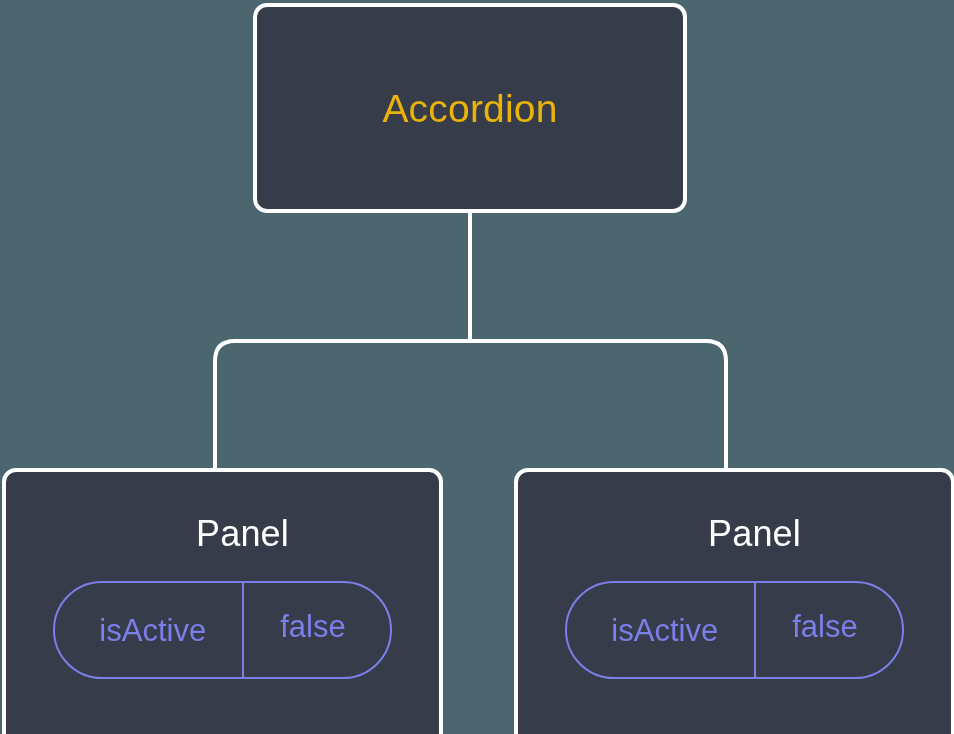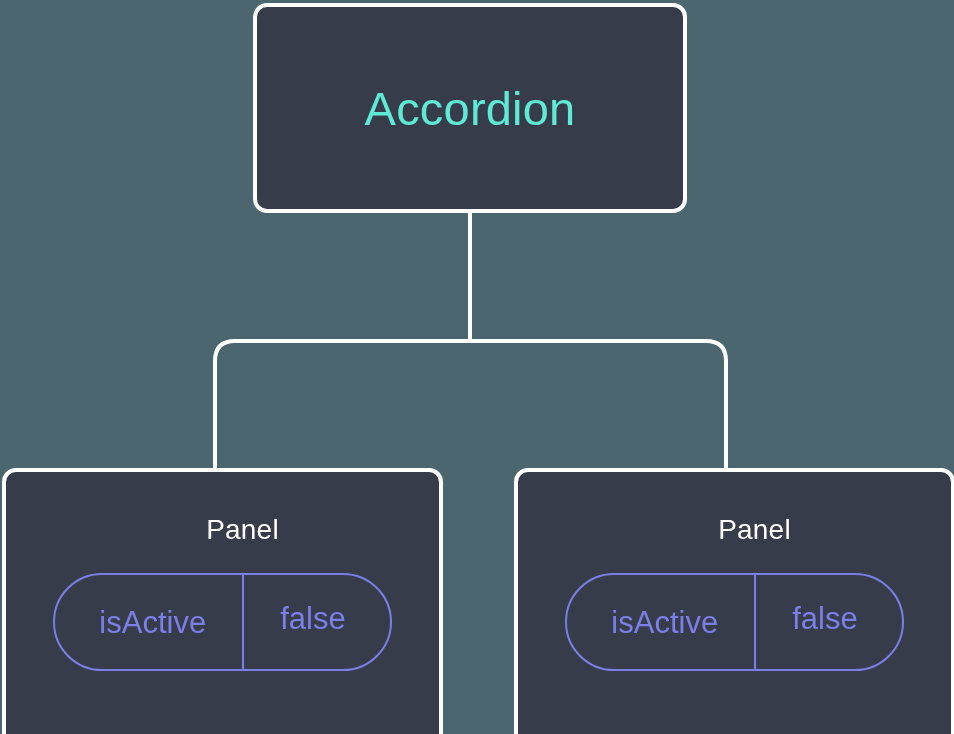--- a/index.html
+++ b/index.html
@@ -46,41 +46,41 @@
 
   .node-root {
     left: 253px;
     top: 3px;
     width: 434px;
     height: 210px;
     justify-content: center;
   }
 
   .node-title-root {
-    color: #5eead4;
-    font-size: 47px;
+    color: #eab308;
+    font-size: 39px;
     font-weight: 400;
     letter-spacing: 0.2px;
     line-height: 1;
   }
 
   .node-panel {
     top: 468px;
     width: 441px;
     height: 280px;
     justify-content: flex-start;
     padding-top: 44px;
   }
 
   .node-panel-left  { left: 2px; }
   .node-panel-right { left: 514px; }
 
   .node-title-panel {
     color: #ffffff;
-    font-size: 28px;
+    font-size: 36px;
     font-weight: 400;
     letter-spacing: 0.2px;
     line-height: 1;
     margin-left: 40px;
   }
 
   
   .prop-pill {
     margin-top: 29px;
     box-sizing: border-box;

